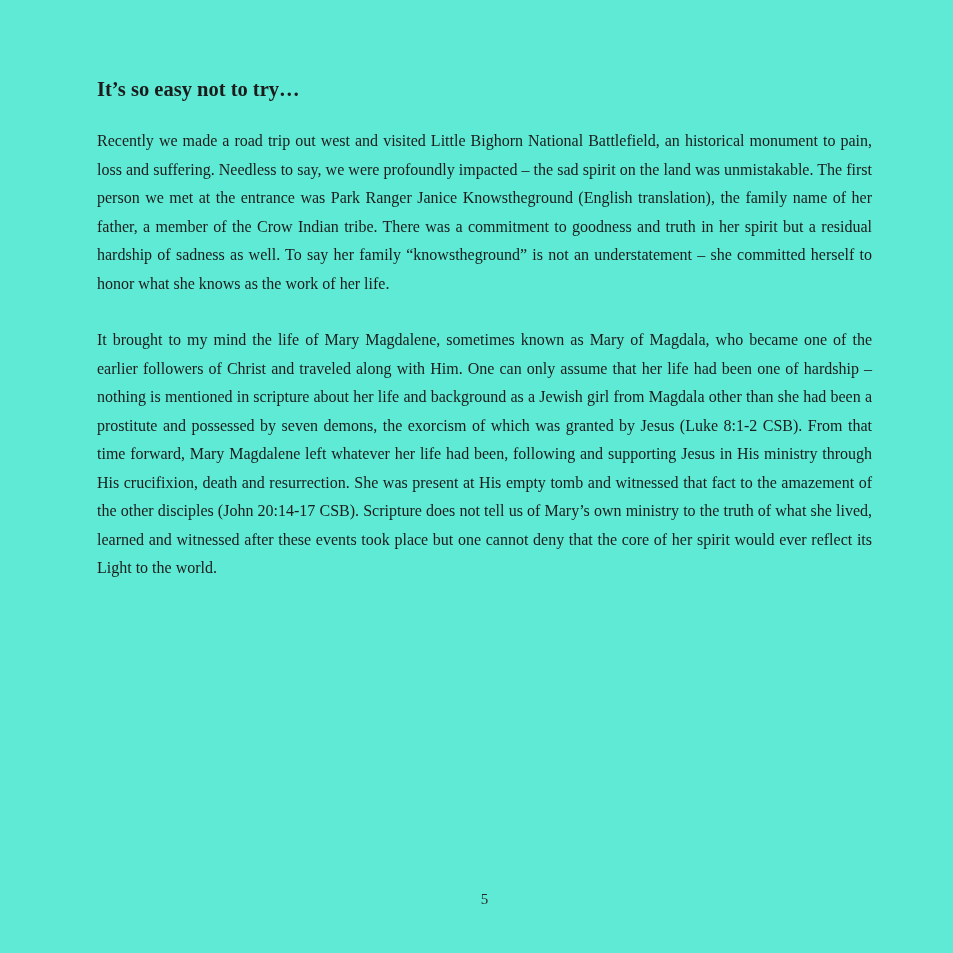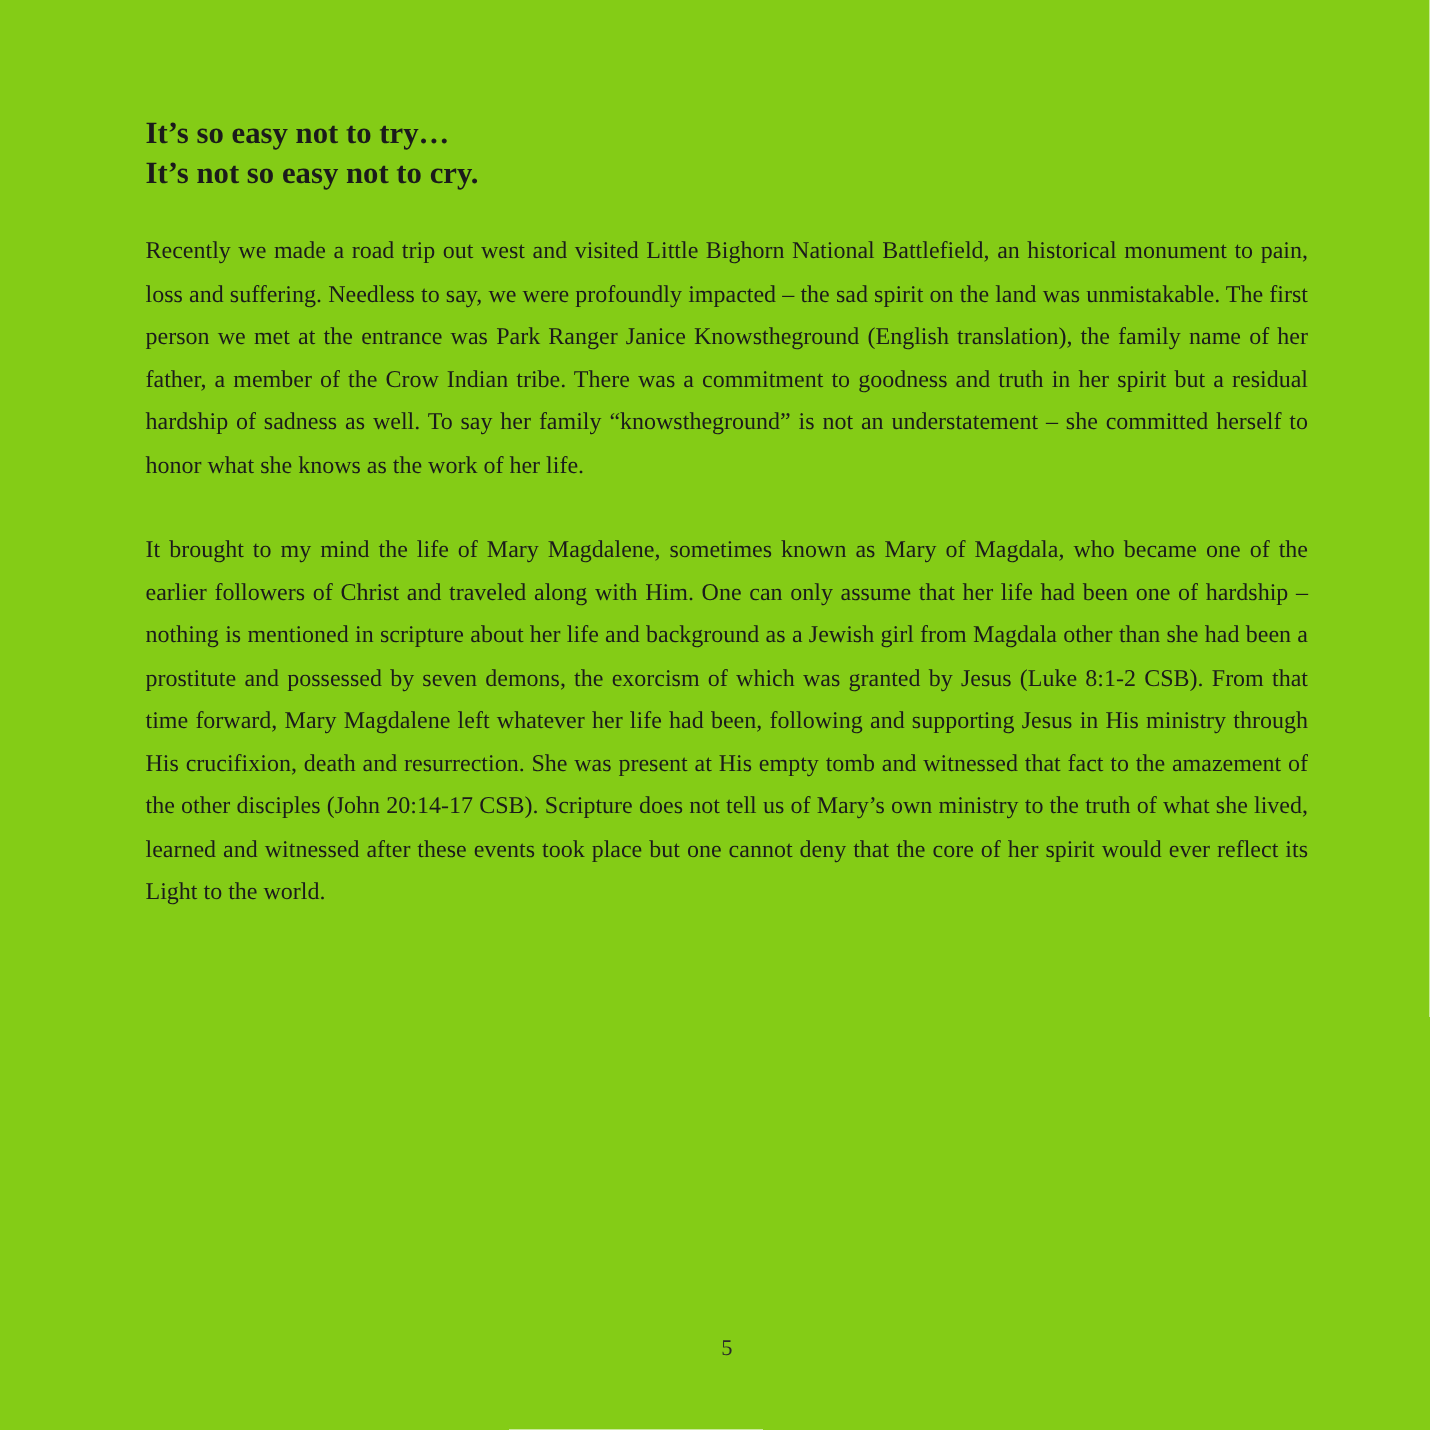--- a/index.html
+++ b/index.html
@@ -4,21 +4,21 @@
 <style>
   html, body {
     margin: 0;
     padding: 0;
     background: #ffffff;
   }
   .page {
     position: relative;
     width: 953px;
     height: 953px;
-    background: #84cc16;
+    background: #5eead4;
     overflow: hidden;
     font-family: "Liberation Serif", "DejaVu Serif", serif;
     color: #1b1b1b;
   }
   .content {
     position: absolute;
     left: 97px;
     top: 76px;
     width: 775px;
   }
@@ -47,19 +47,18 @@
     color: #2a2a2a;
   }
 </style>
 </head>
 <body>
 
 <div class="page">
   <div class="content">
     <div class="heading">
       <div>It’s so easy not to try…</div>
-      <div>It’s not so easy not to cry.</div>
     </div>
     <p class="body-paragraph">Recently we made a road trip out west and visited Little Bighorn National Battlefield, an historical monument to pain, loss and suffering. Needless to say, we were profoundly impacted – the sad spirit on the land was unmistakable. The first person we met at the entrance was Park Ranger Janice Knowstheground (English translation), the family name of her father, a member of the Crow Indian tribe. There was a commitment to goodness and truth in her spirit but a residual hardship of sadness as well. To say her family “knowstheground” is not an understatement – she committed herself to honor what she knows as the work of her life.</p>
     <p class="body-paragraph">It brought to my mind the life of Mary Magdalene, sometimes known as Mary of Magdala, who became one of the earlier followers of Christ and traveled along with Him. One can only assume that her life had been one of hardship – nothing is mentioned in scripture about her life and background as a Jewish girl from Magdala other than she had been a prostitute and possessed by seven demons, the exorcism of which was granted by Jesus (Luke 8:1-2 CSB). From that time forward, Mary Magdalene left whatever her life had been, following and supporting Jesus in His ministry through His crucifixion, death and resurrection. She was present at His empty tomb and witnessed that fact to the amazement of the other disciples (John 20:14-17 CSB). Scripture does not tell us of Mary’s own ministry to the truth of what she lived, learned and witnessed after these events took place but one cannot deny that the core of her spirit would ever reflect its Light to the world.</p>
   </div>
   <div class="page-footer">5</div>
 </div>
 
 </body></html>

